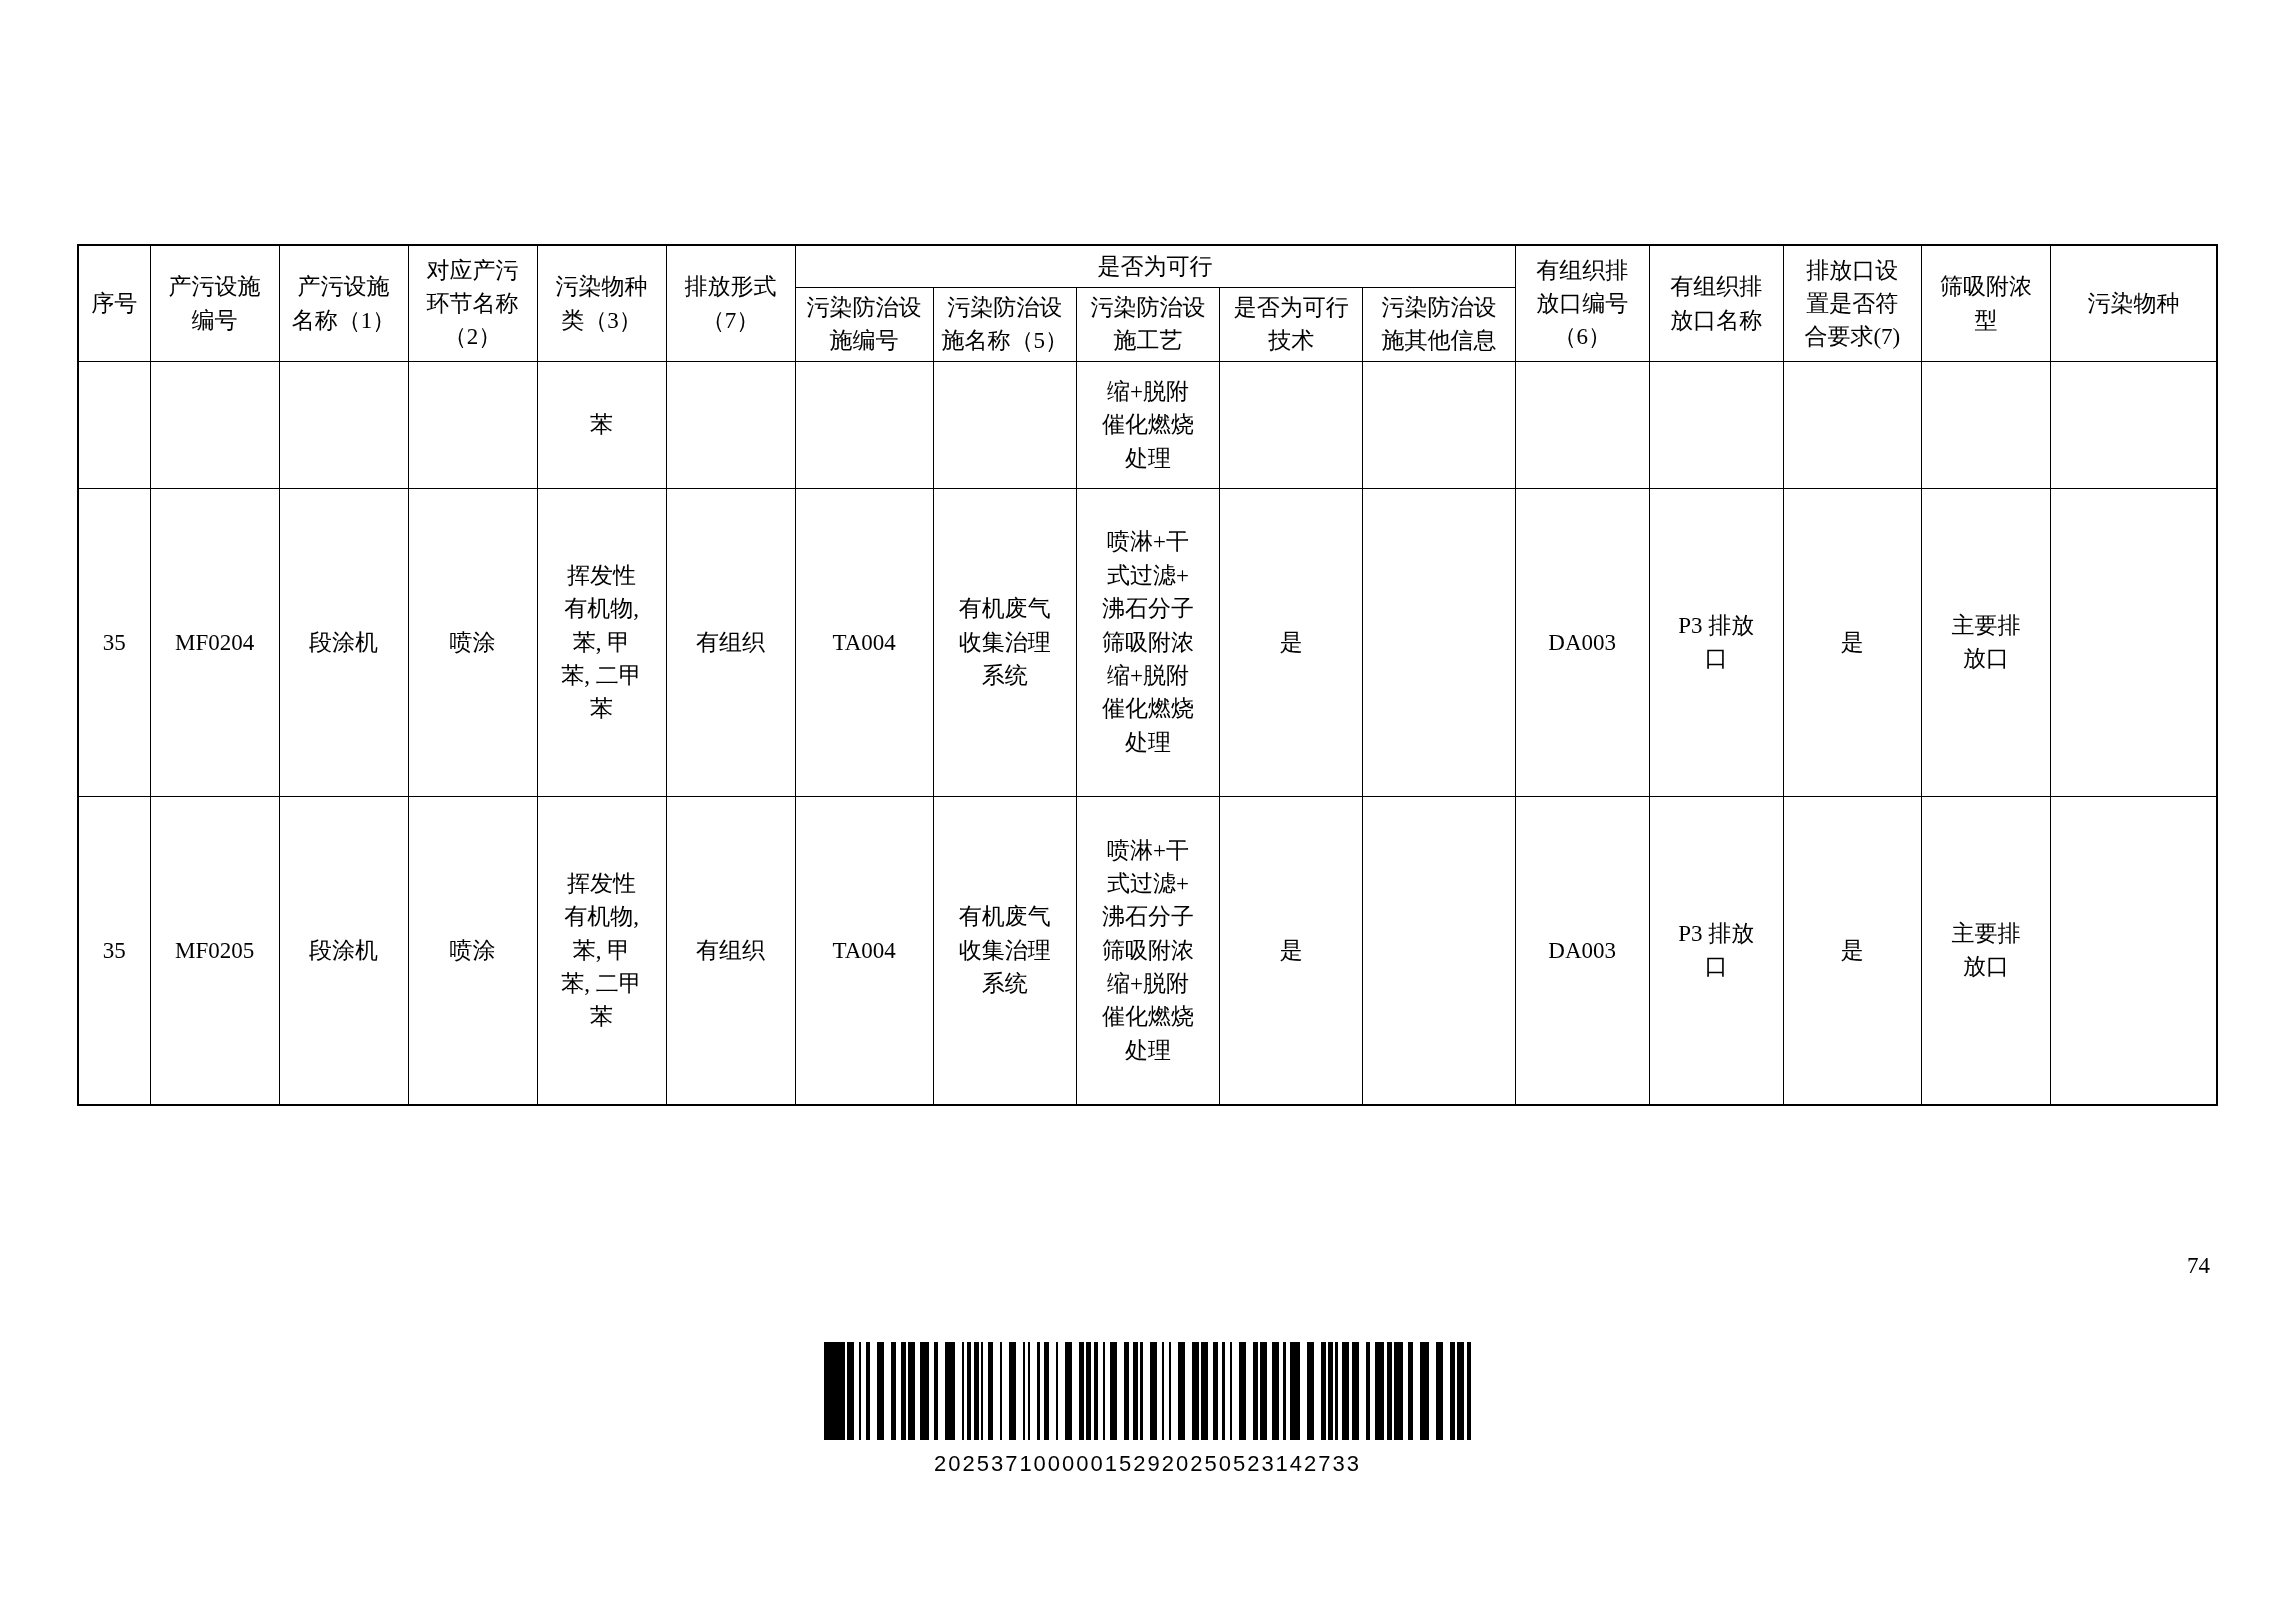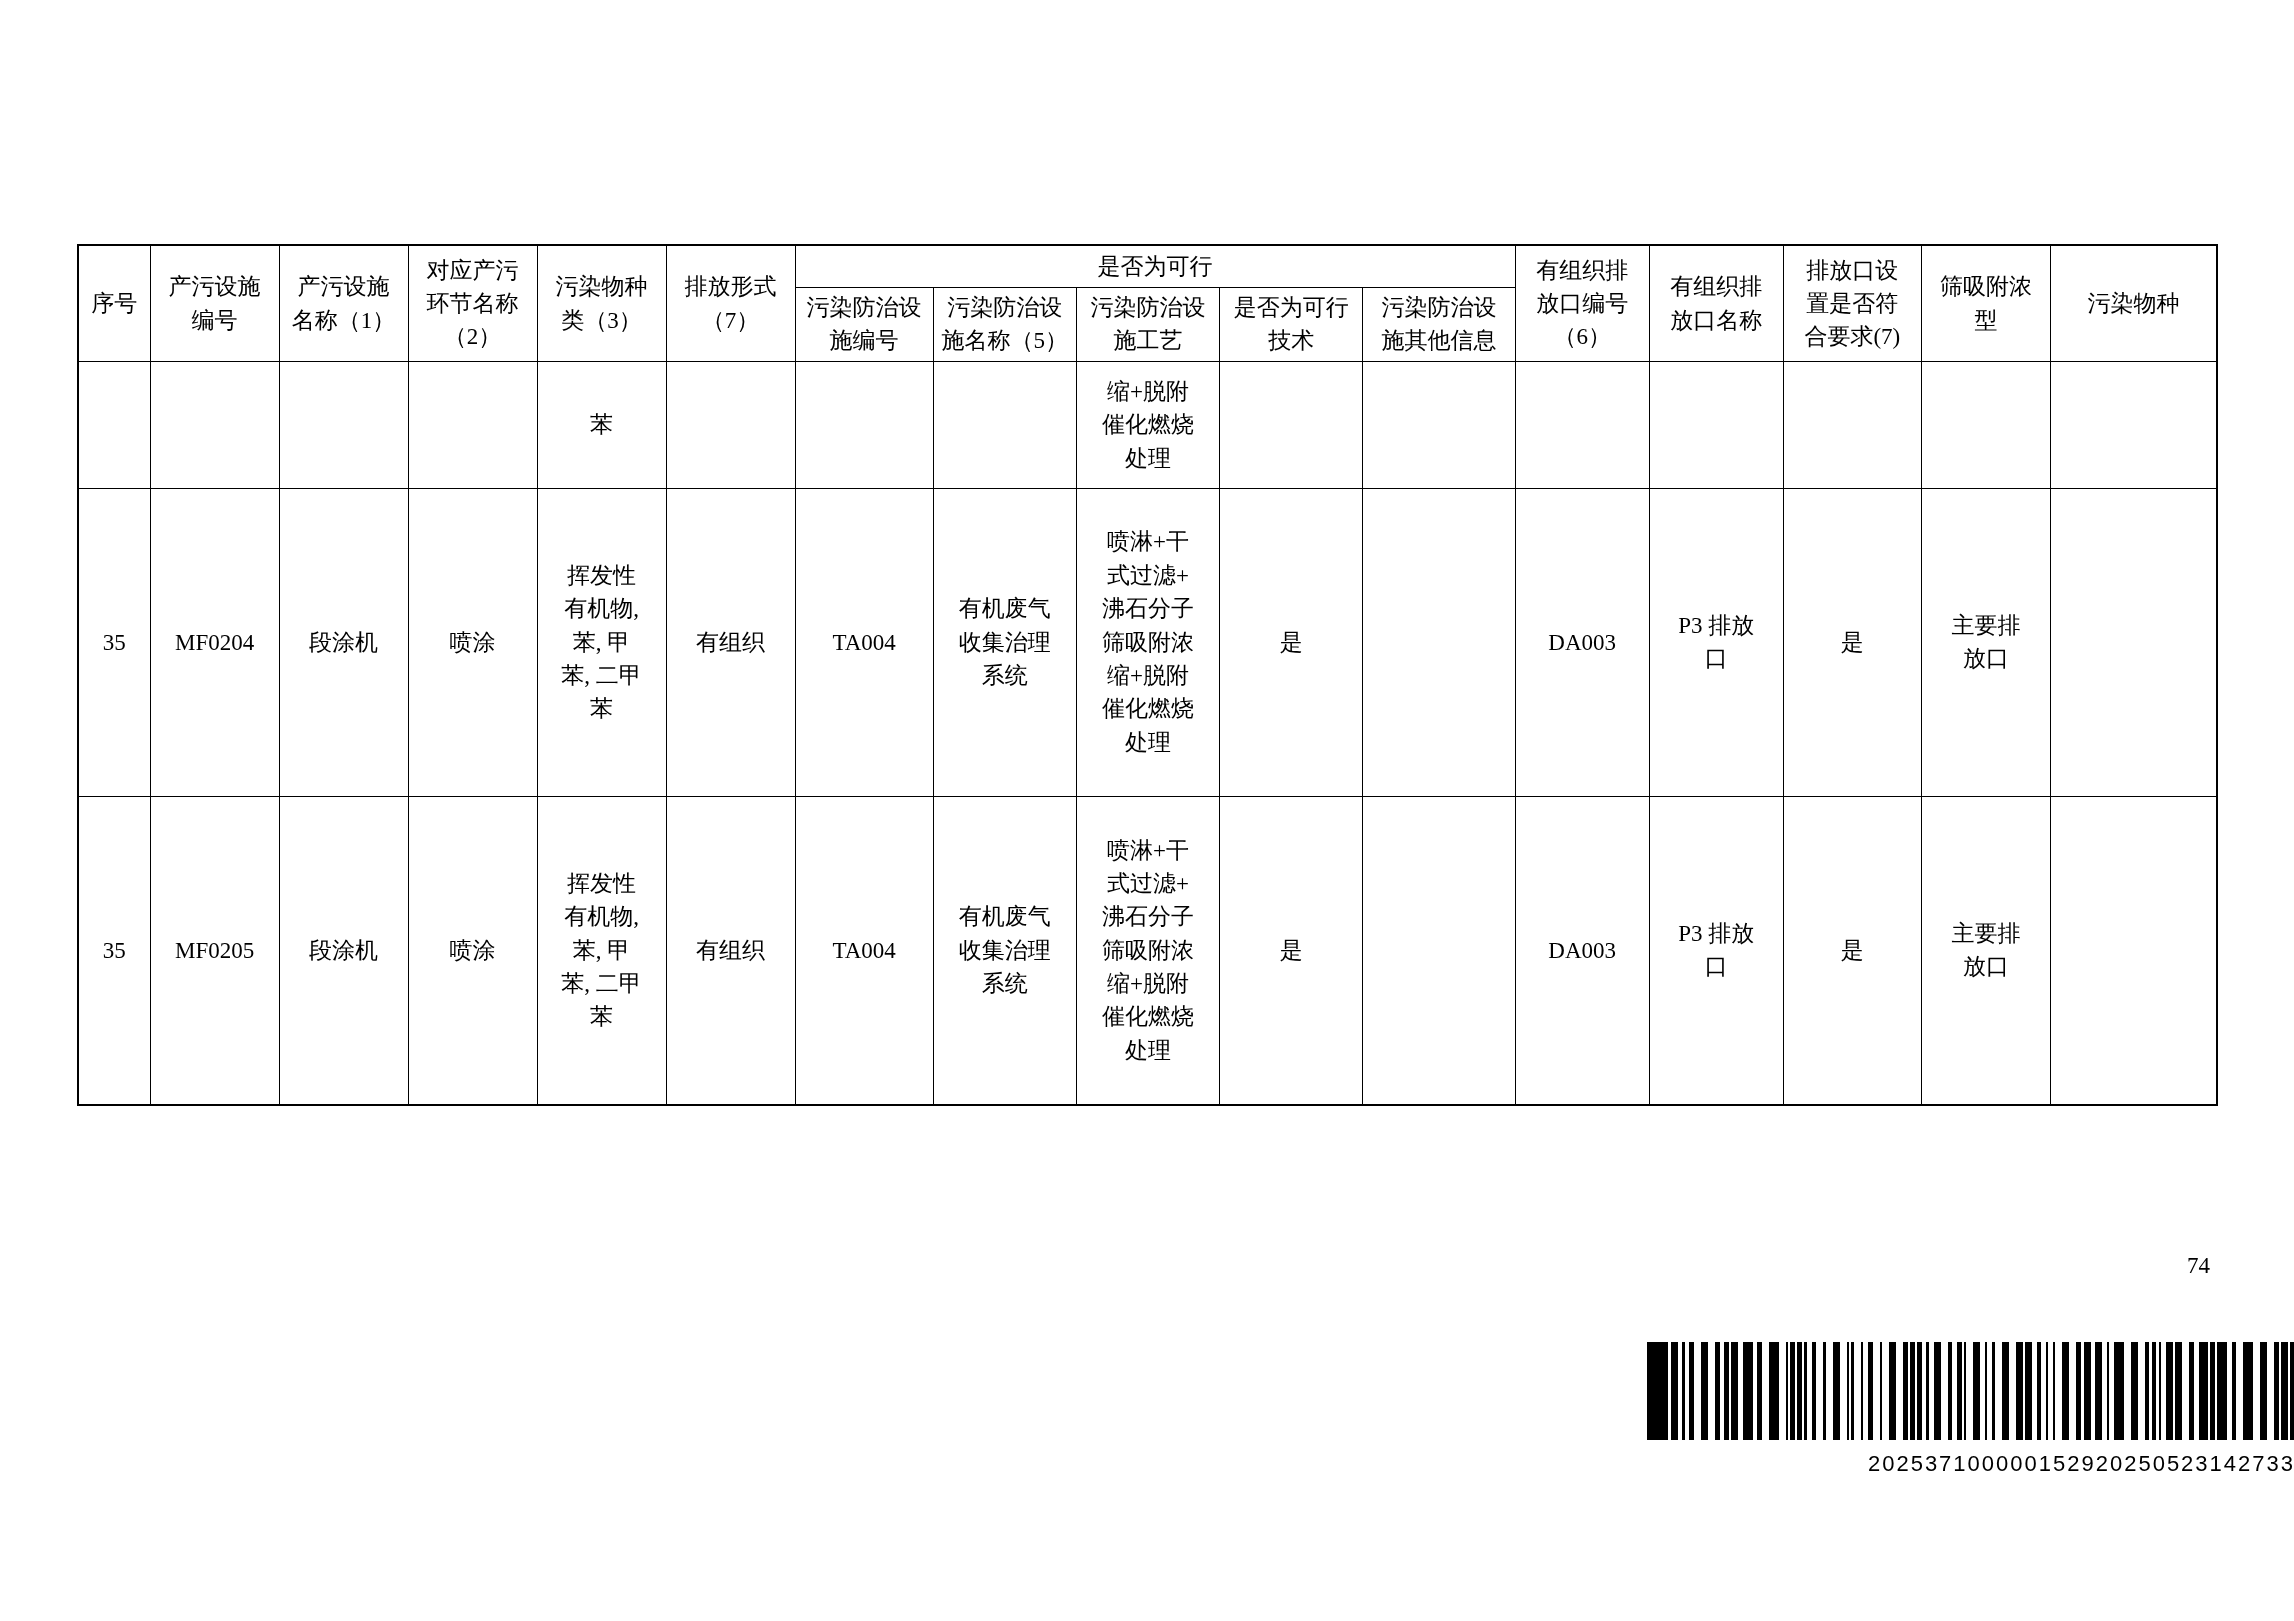--- a/index.html
+++ b/index.html
@@ -63,21 +63,21 @@
     right: 85px;
     top: 1253px;
     font-size: 23px;
     font-family: "Liberation Serif", serif;
   }
   .barcode-block {
     position: absolute;
     left: 0;
     top: 1329px;
     width: 2295px;
-    text-align: right;
+    text-align: center;
   }
   .barcode {
     display: inline-block;
     height: 98px;
     line-height: 0;
     font-size: 0;
     white-space: nowrap;
   }
   .barcode i {
     display: inline-block;

